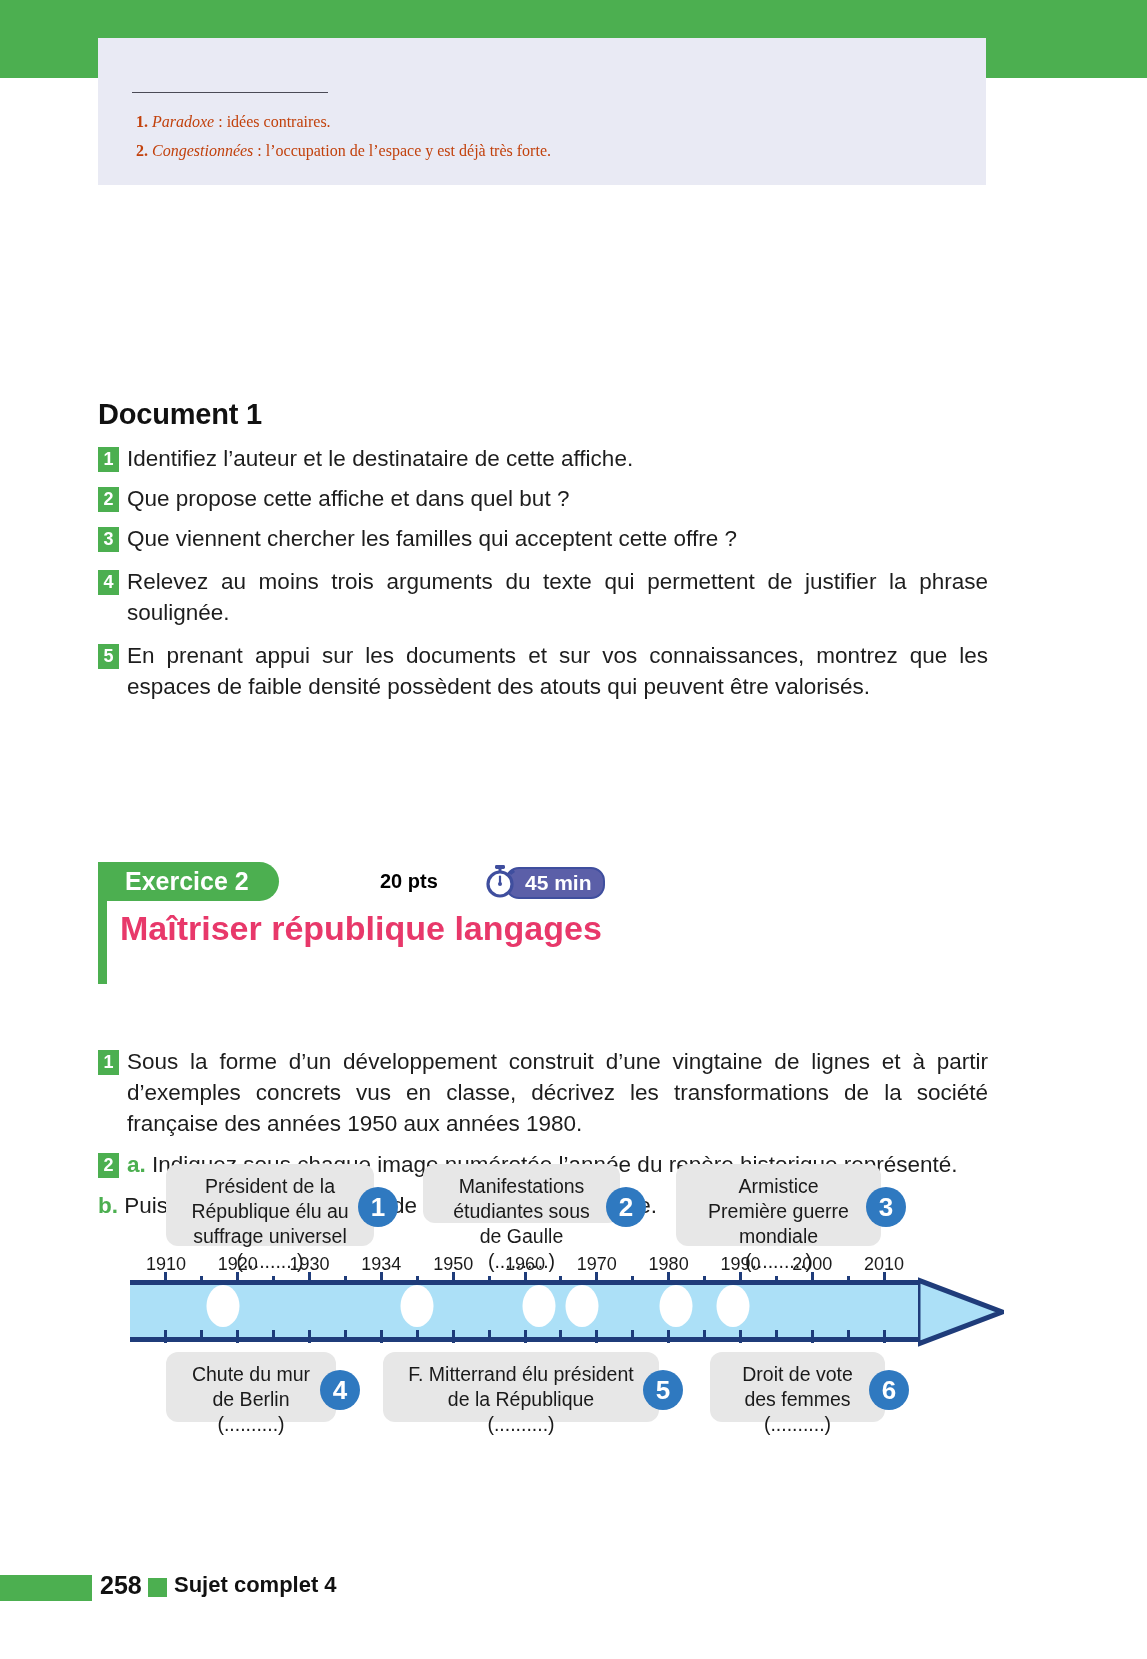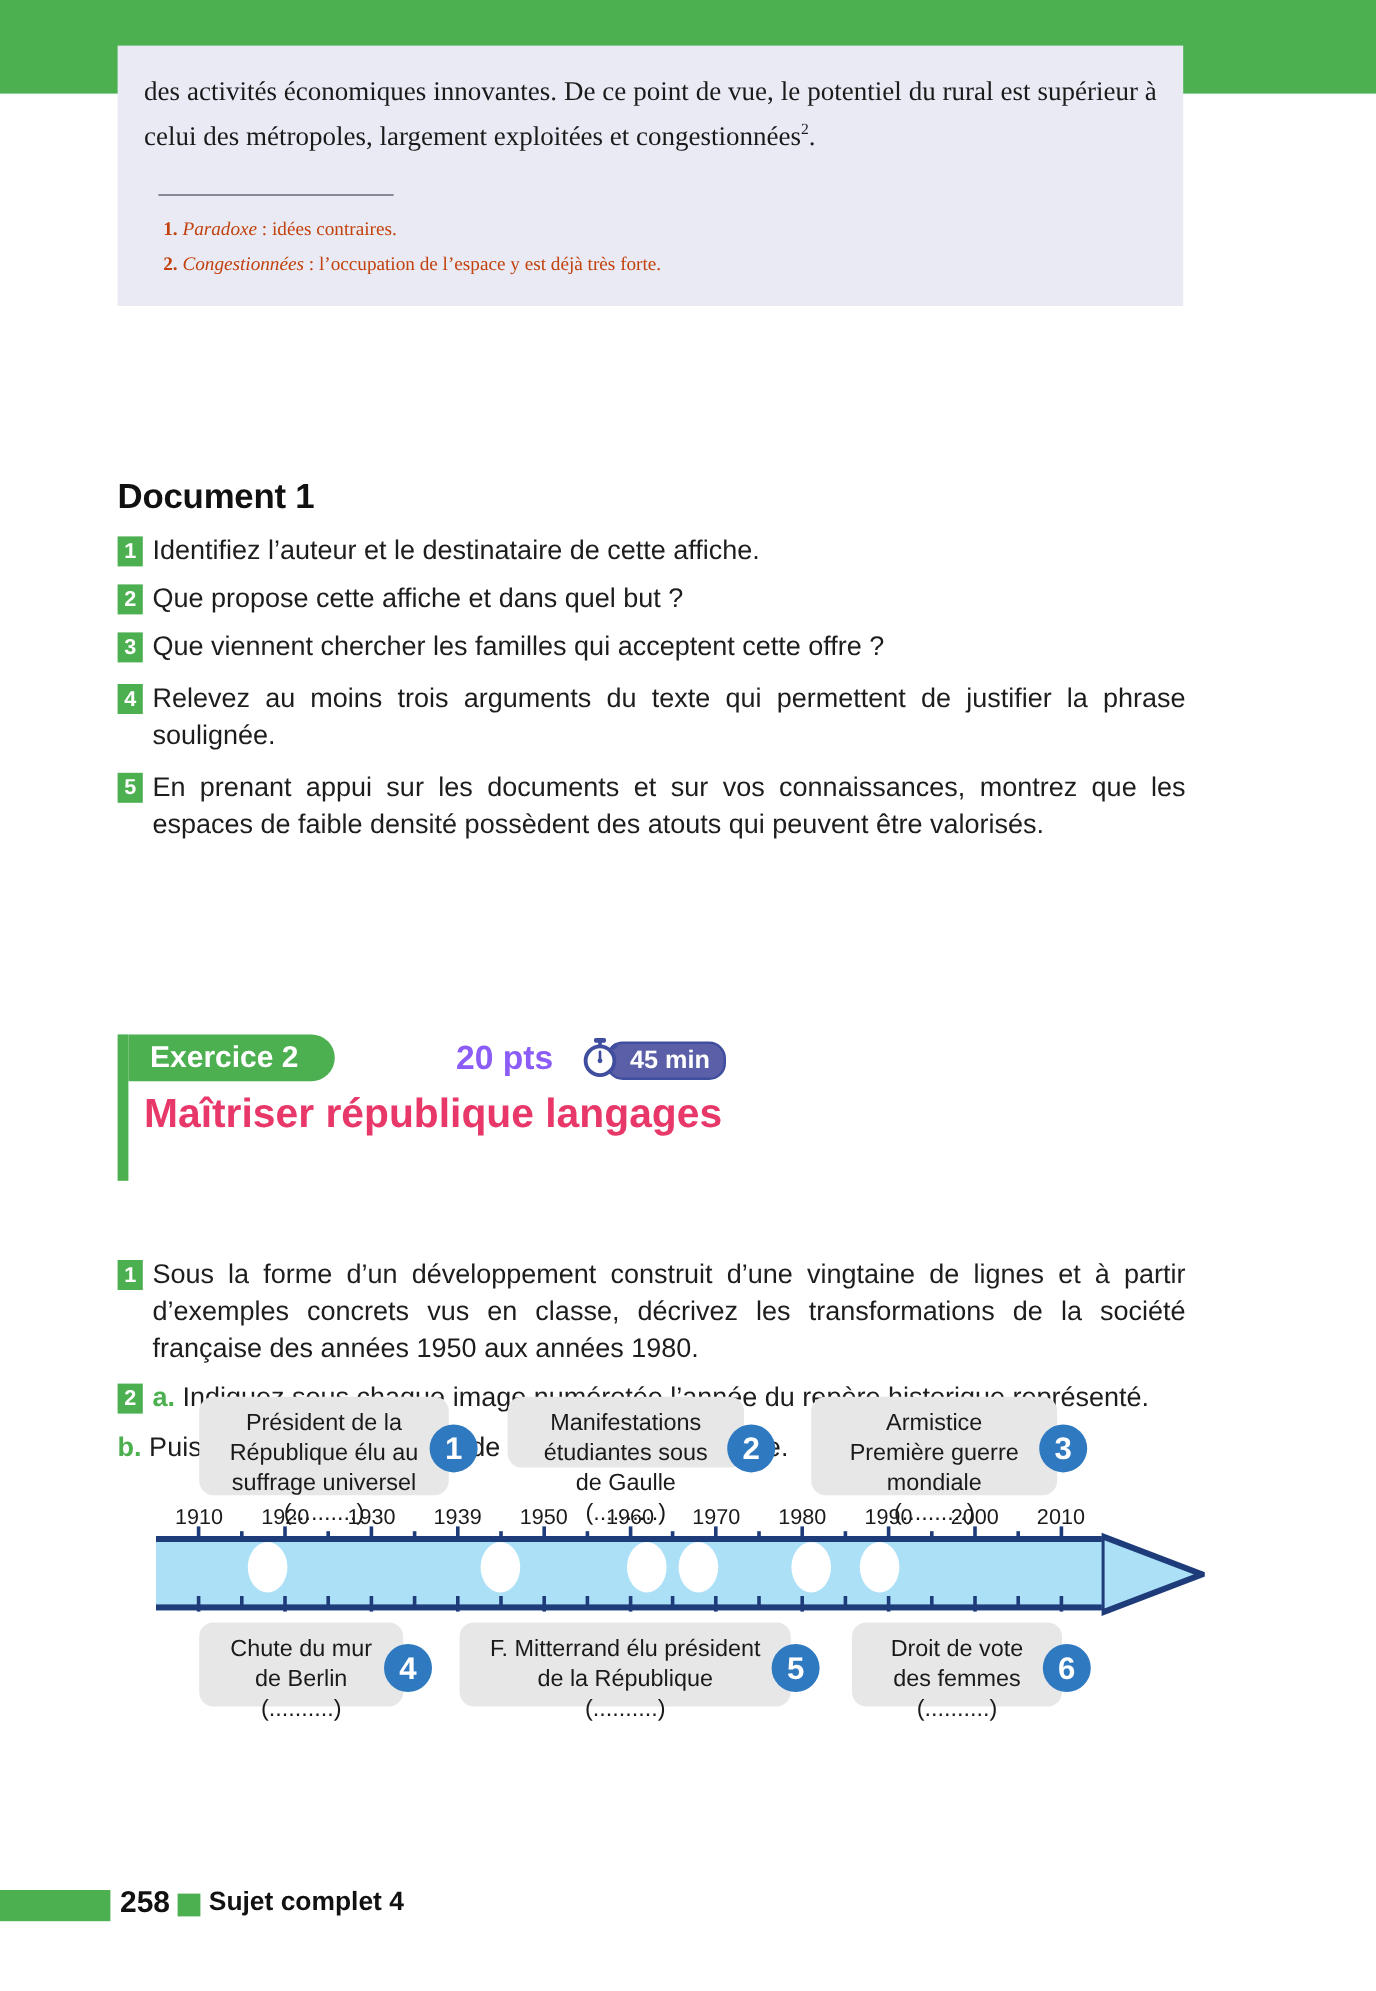--- a/index.html
+++ b/index.html
@@ -121,23 +121,23 @@
     border-bottom-right-radius: 20px;
     color: #ffffff;
     font-weight: bold;
     font-size: 25px;
     line-height: 39px;
     white-space: nowrap;
   }
   .ex-pts {
     position: absolute;
     left: 282px; top: 3px;
-    color: #8b5cf6;
-    font-weight: bold;
-    font-size: 28px;
+    color: #000000;
+    font-weight: bold;
+    font-size: 20px;
     line-height: 33px;
   }
   .ex-time {
     position: absolute;
     left: 385px; top: 2px;
     display: flex;
     align-items: center;
   }
   .chrono-icon { flex: 0 0 auto; margin-right: -12px; position: relative; z-index: 2; }
   .time-pill {
@@ -249,23 +249,20 @@
     font-size: 22px;
     color: #111;
   }
 </style>
 </head>
 <body>
 
 <div class="top-band"></div>
 
 <div class="quote-box">
-  <p class="quote-text">
-    <span>des activités économiques innovantes. De ce point de vue, le potentiel du rural est supérieur à celui des métropoles, largement exploitées et congestionnées</span><sup>2</sup><span>.</span>
-  </p>
   <div class="note-rule"></div>
   <p class="note">
     <b>1.</b>
     <i>Paradoxe</i><span> : idées contraires.</span>
   </p>
   <p class="note">
     <b>2.</b>
     <i>Congestionnées</i><span> : l’occupation de l’espace y est déjà très forte.</span>
   </p>
 </div>
@@ -362,21 +359,21 @@
     <div>Première guerre</div>
     <div>mondiale</div>
     <div>(..........)</div>
   </div>
   <div class="tl-badge" style="left:768px; top:105px;">3</div>
 
   <div id="tl-labels">
       <div class="tl-axis-label" style="left: 67.9091px; top: 172px;">1910</div>
       <div class="tl-axis-label" style="left: 139.727px; top: 172px;">1920</div>
       <div class="tl-axis-label" style="left: 211.545px; top: 172px;">1930</div>
-      <div class="tl-axis-label" style="left: 283.364px; top: 172px;">1939</div>
+      <div class="tl-axis-label" style="left: 283.364px; top: 172px;">1934</div>
       <div class="tl-axis-label" style="left: 355.182px; top: 172px;">1950</div>
       <div class="tl-axis-label" style="left: 427px; top: 172px;">1960</div>
       <div class="tl-axis-label" style="left: 498.818px; top: 172px;">1970</div>
       <div class="tl-axis-label" style="left: 570.636px; top: 172px;">1980</div>
       <div class="tl-axis-label" style="left: 642.455px; top: 172px;">1990</div>
       <div class="tl-axis-label" style="left: 714.273px; top: 172px;">2000</div>
       <div class="tl-axis-label" style="left: 786.091px; top: 172px;">2010</div>
     </div>
 
   <div class="tl-band" style="left:32px; top:198px; width:790px; height:52px;"></div>

